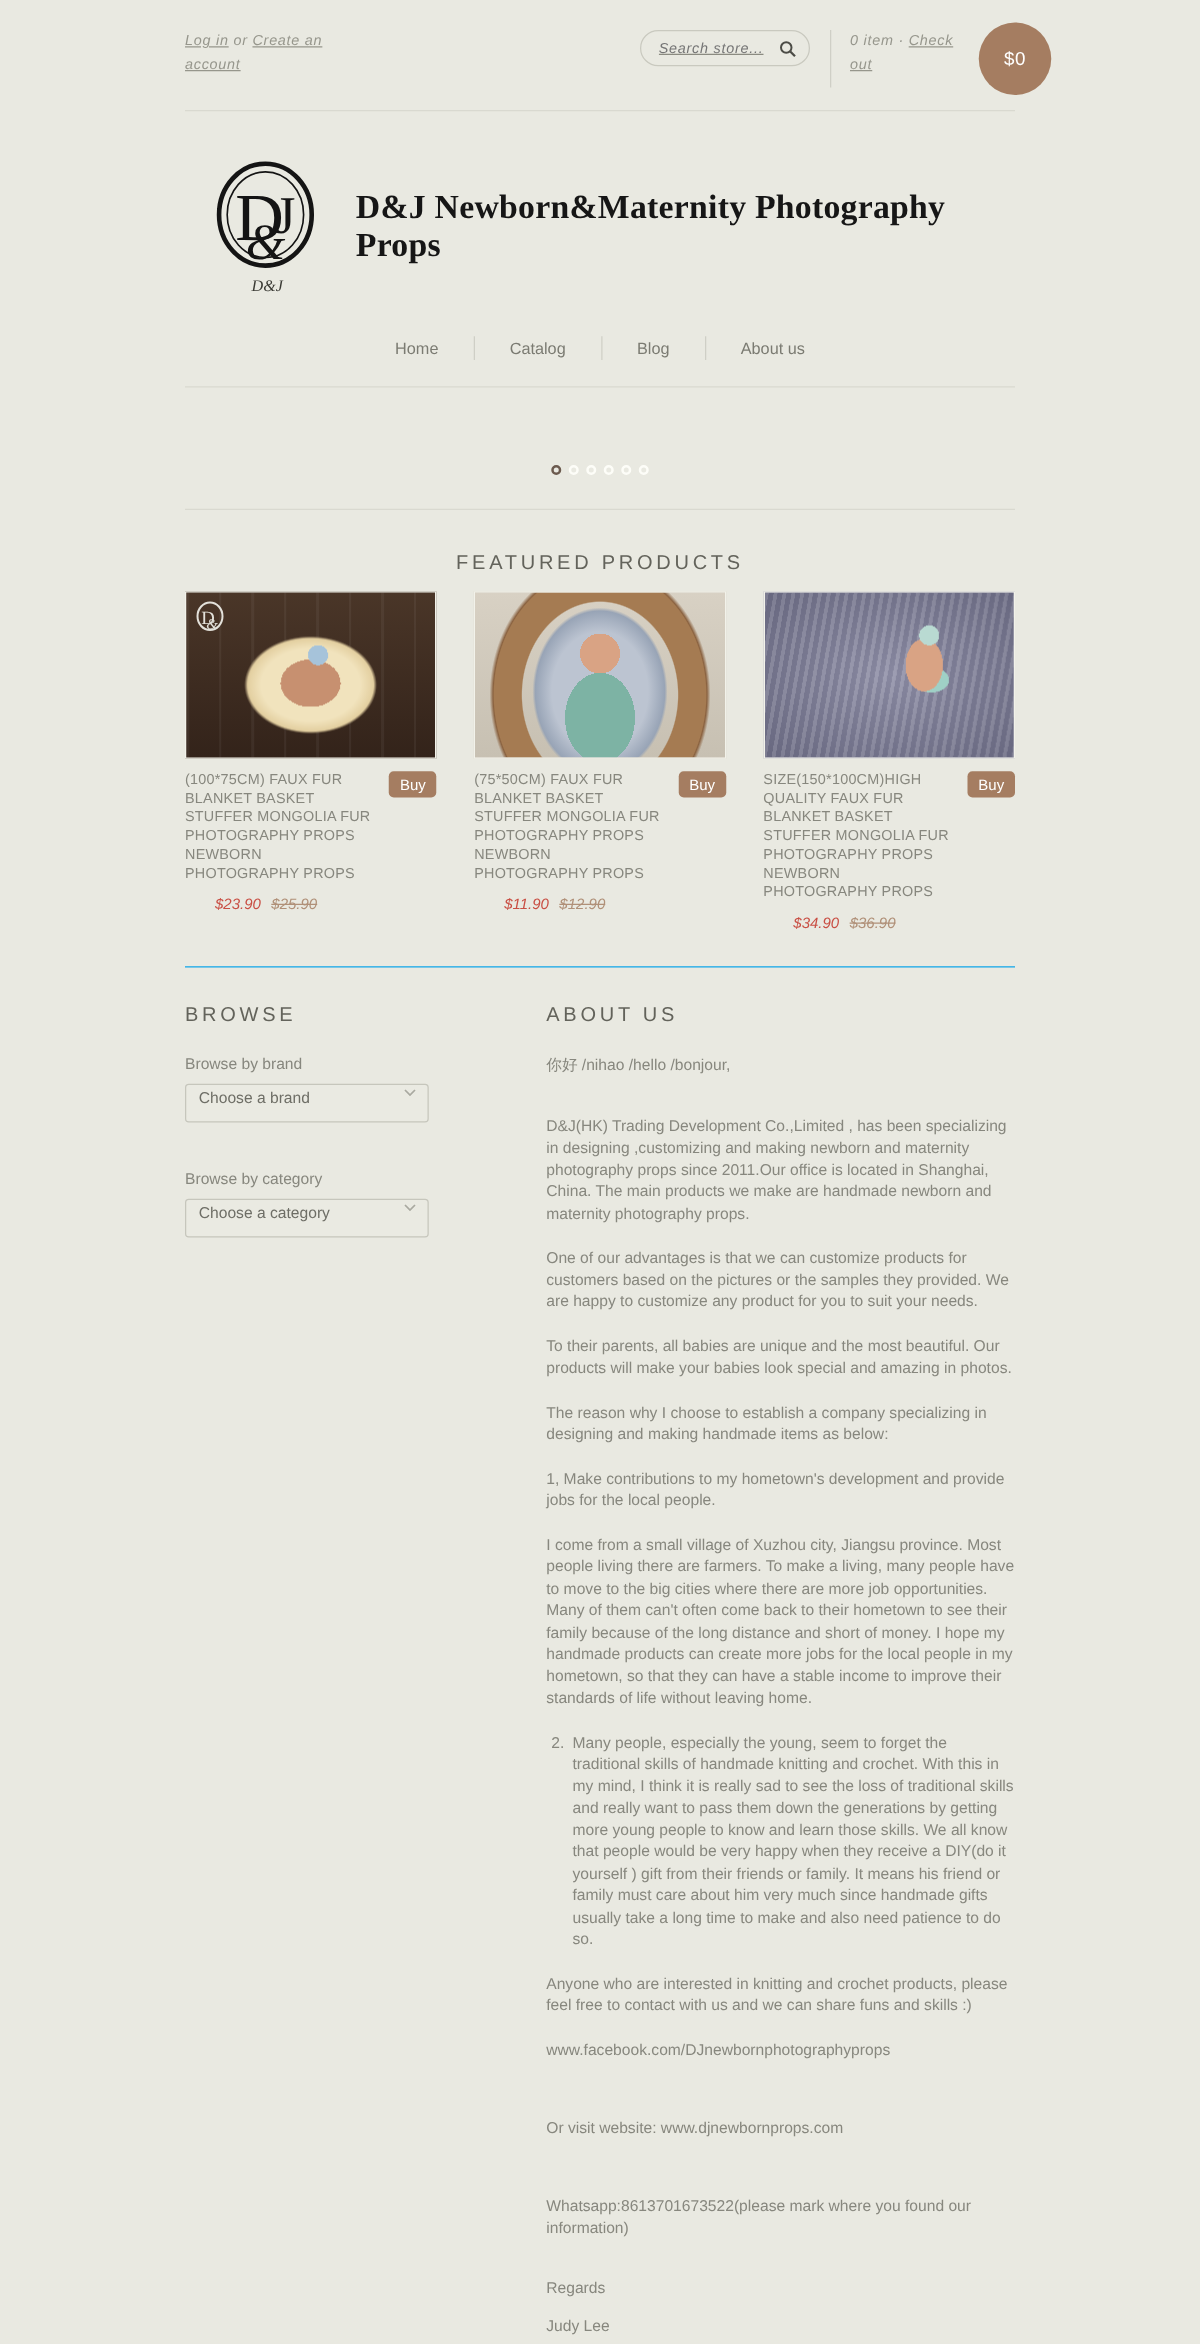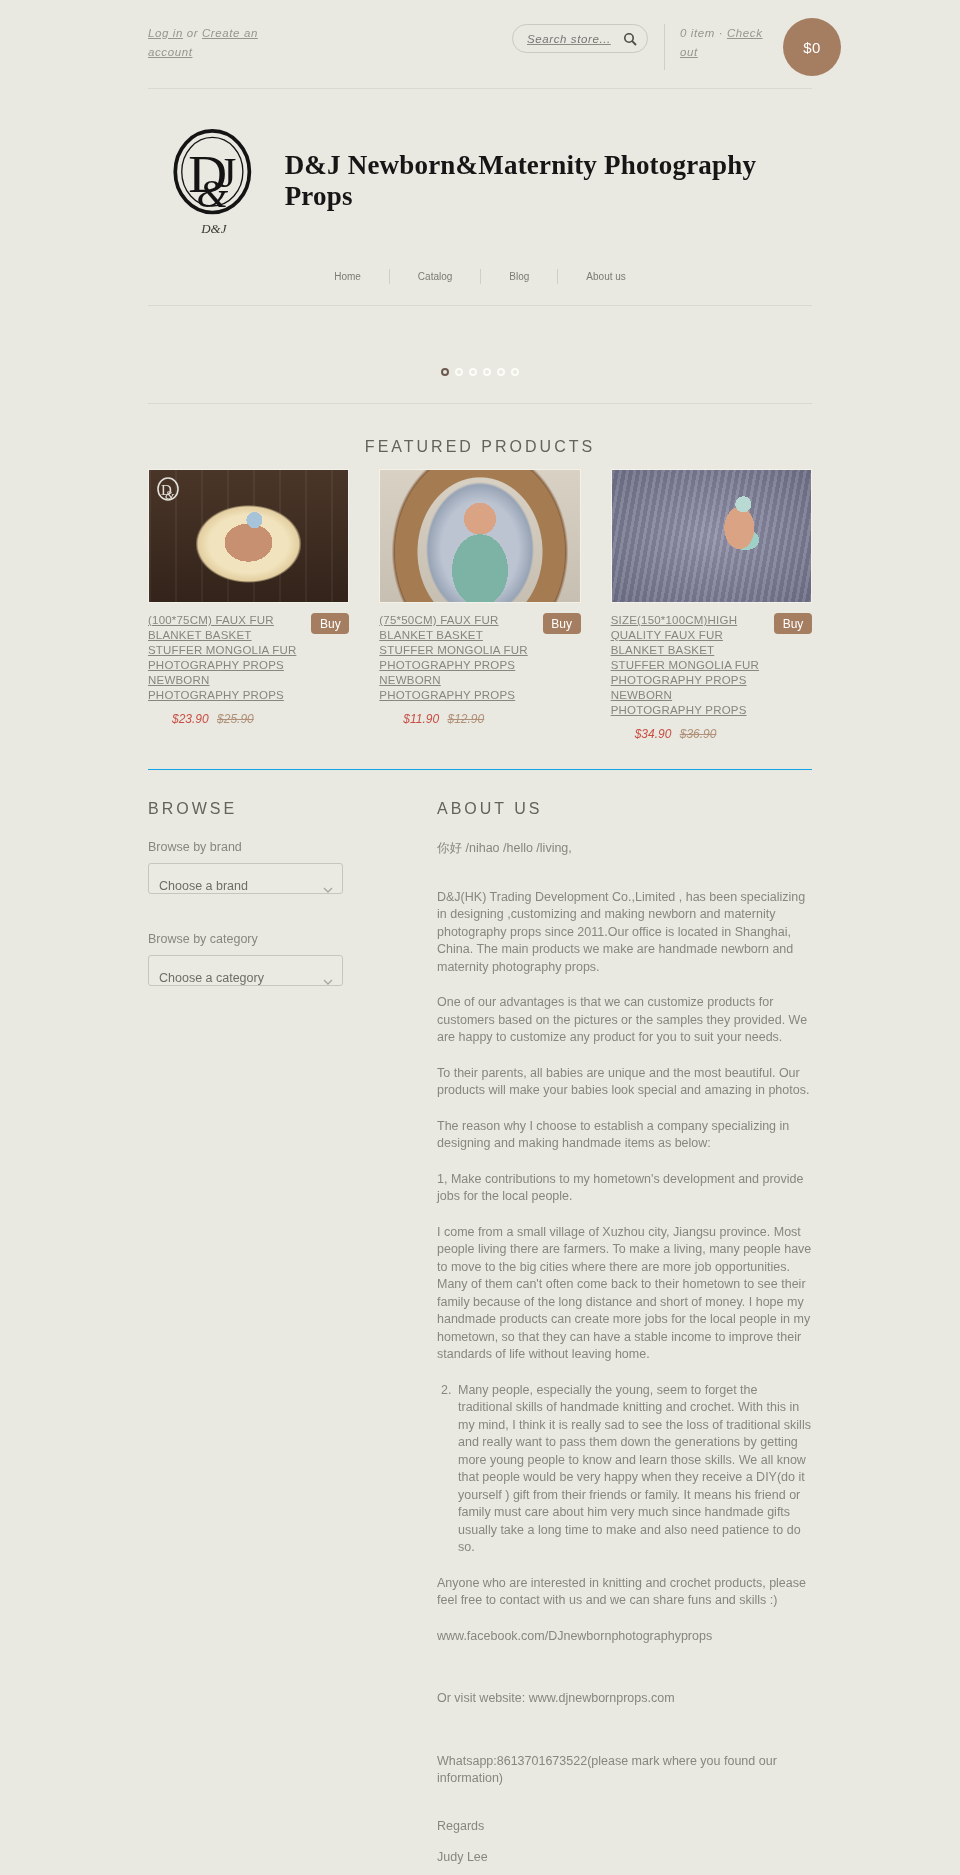--- a/index.html
+++ b/index.html
@@ -29,37 +29,37 @@
     display:flex; align-items:center; justify-content:center;
     font-style:normal; font-size:15px; letter-spacing:.5px; cursor:pointer;
   }
 
   
   .logo-row { display:flex; align-items:center; gap:26px; padding:34px 0 16px 18px; }
   .site-title { font-family:"Liberation Serif", serif; font-weight:bold; font-size:27px; color:#161616; letter-spacing:.2px; }
 
   
   .nav { display:flex; justify-content:center; padding:14px 0 21px; border-bottom:1px solid #d9d9d0; }
-  .nav-item { font-size:10px; color:#7b7b72; padding:2px 28px; cursor:pointer; }
+  .nav-item { font-size:13px; color:#7b7b72; padding:2px 28px; cursor:pointer; }
   .nav-item + .nav-item { border-left:1px solid #cfcfc6; }
 
   
   .carousel { height:98px; border-bottom:1px solid #d9d9d0; position:relative; }
   .dots { position:absolute; left:50%; top:62px; transform:translateX(-50%); display:flex; gap:6px; }
   .dot { width:8px; height:8px; border-radius:50%; border:2px solid #fdfdf8; cursor:pointer; }
   .dot.active { border-color:#6b5a4e; }
 
   
   .featured { padding-top:34px; padding-bottom:28px; border-bottom:1px solid #0ea5e9; }
   .section-title { font-size:16px; letter-spacing:3px; color:#63635b; }
   .featured .section-title { text-align:center; }
   .prod-grid { display:grid; grid-template-columns:1fr 1fr 1fr; column-gap:30px; margin-top:13px; }
   .prod-img { position:relative; width:100%; height:134px; border:1px solid #f2f2ea; cursor:pointer; }
   .prod-head { display:flex; align-items:flex-start; margin-top:10px; }
-  .prod-title { flex:1; font-size:11.5px; line-height:15px; letter-spacing:.2px; color:#87877e; padding-right:8px; cursor:pointer;text-decoration:underline; }
+  .prod-title { flex:1; font-size:11.5px; line-height:15px; letter-spacing:.2px; color:#87877e; padding-right:8px; cursor:pointer; }
   .buy-btn { flex:0 0 auto; width:38px; height:21px; background:#a57d61; border:0; border-radius:4px; color:#fff; font-size:12px; font-family:"Liberation Sans",sans-serif; cursor:pointer; }
   .price-row { margin-top:9px; font-size:12px; font-style:italic;margin-left:24px; }
   .price { color:#c94f44; margin-right:5px; }
   .compare { color:#b09078; text-decoration:line-through; }
 
   
   .art-1 { background-color:#3f2e23;
     background-image:
       radial-gradient(circle 8px at 53% 38%, #a6c3da 0 100%, transparent 100%),
       radial-gradient(ellipse 24px 19px at 50% 55%, #c79070 0 100%, transparent 100%),
@@ -78,21 +78,21 @@
       radial-gradient(circle 8px at 66% 26%, #b9dad2 0 100%, transparent 100%),
       radial-gradient(ellipse 15px 21px at 64% 44%, #d9a384 0 100%, transparent 100%),
       radial-gradient(ellipse 14px 10px at 67% 53%, #9fd0c6 0 100%, transparent 100%),
       repeating-linear-gradient(100deg, rgba(255,255,255,.10) 0 3px, rgba(55,55,85,.12) 3px 7px),
       radial-gradient(ellipse at 50% 50%, #9393aa, #6e6e85); }
   .watermark { position:absolute; left:6px; top:6px; opacity:.9; }
 
   
   .main-grid { display:grid; grid-template-columns:195px 1fr; column-gap:94px; padding:30px 0 100px; border-bottom:1px solid #d9d9d0; }
   .field-label { font-size:12.5px; color:#87877e; margin-top:22px; }
-  .fake-select { margin-top:9px; height:31px; border:1px solid #c6c6bc; border-radius:3px; background:#eaeae2; display:flex; align-items:flex-end; justify-content:space-between; padding:14px 9px 0 10px; font-size:12.5px; color:#6e6e66; cursor:pointer; }
+  .fake-select { margin-top:9px; height:31px; border:1px solid #c6c6bc; border-radius:3px; background:#eaeae2; display:flex; align-items:flex-start; justify-content:space-between; padding:3px 9px 0 10px; font-size:12.5px; color:#6e6e66; cursor:pointer; }
   .chev { color:#a9a9a0; }
   .about p, .about .link-block { font-size:12.5px; line-height:17.5px; margin-bottom:18px; }
   .about .greeting { margin-bottom:31px; }
   .num-item { display:flex; font-size:12.5px; line-height:17.5px; margin:0 0 18px 4px; }
   .num-item .marker { width:17px; flex:0 0 auto; }
   .link-block span { display:block;margin-top:45px; }
   .regards { margin-bottom:14px !important; }
 </style>
 </head>
 <body>
@@ -216,21 +216,21 @@
       <div class="fake-select">
         <span>Choose a category</span>
         <svg class="chev" width="10" height="6" viewBox="0 0 10 6">
           <polyline points="1,1 5,5 9,1" fill="none" stroke="#a9a9a0" stroke-width="1.4"></polyline>
         </svg>
       </div>
     </div>
 
     <div class="about">
       <div class="section-title" style="margin-bottom:22px;">ABOUT US</div>
-      <p class="greeting">你好 /nihao /hello /living,</p>
+      <p class="greeting">你好 /nihao /hello /bonjour,</p>
       <p>D&amp;J(HK) Trading Development Co.,Limited , has been specializing in designing ,customizing and making newborn and maternity photography props since 2011.Our office is located in Shanghai, China. The main products we make are handmade newborn and maternity photography props.</p>
       <p>One of our advantages is that we can customize products for customers based on the pictures or the samples they provided. We are happy to customize any product for you to suit your needs.</p>
       <p> To their parents, all babies are unique and the most beautiful. Our products will make your babies look special and amazing in photos.</p>
       <p> The reason why I choose to establish a company specializing in designing and making handmade items as below:</p>
       <p>1, Make contributions to my hometown's development and provide jobs for the local people.</p>
       <p>I come from a small village of Xuzhou city, Jiangsu province. Most people living there are farmers. To make a living, many people have to move to the big cities where there are more job opportunities. Many of them can't often come back to their hometown to see their family because of the long distance and short of money. I hope my handmade products can create more jobs for the local people in my hometown, so that they can have a stable income to improve their standards of life without leaving home.</p>
       <div class="num-item">
         <span class="marker">2.</span>
         <span>Many people, especially the young, seem to forget the traditional skills of handmade knitting and crochet. With this in my mind, I think it is really sad to see the loss of traditional skills and really want to pass them down the generations by getting more young people to know and learn those skills. We all know that people would be very happy when they receive a DIY(do it yourself ) gift from their friends or family. It means his friend or family must care about him very much since handmade gifts usually take a long time to make and also need patience to do so.</span>
       </div>

